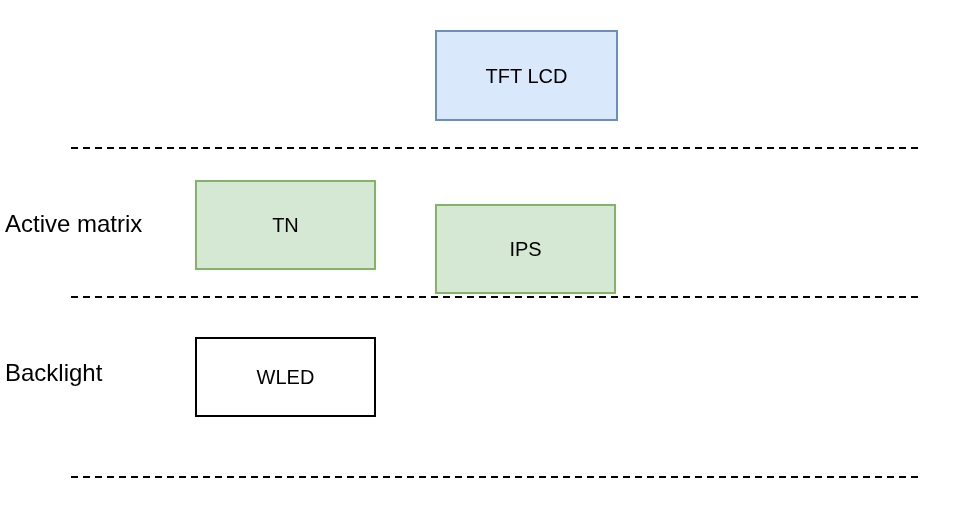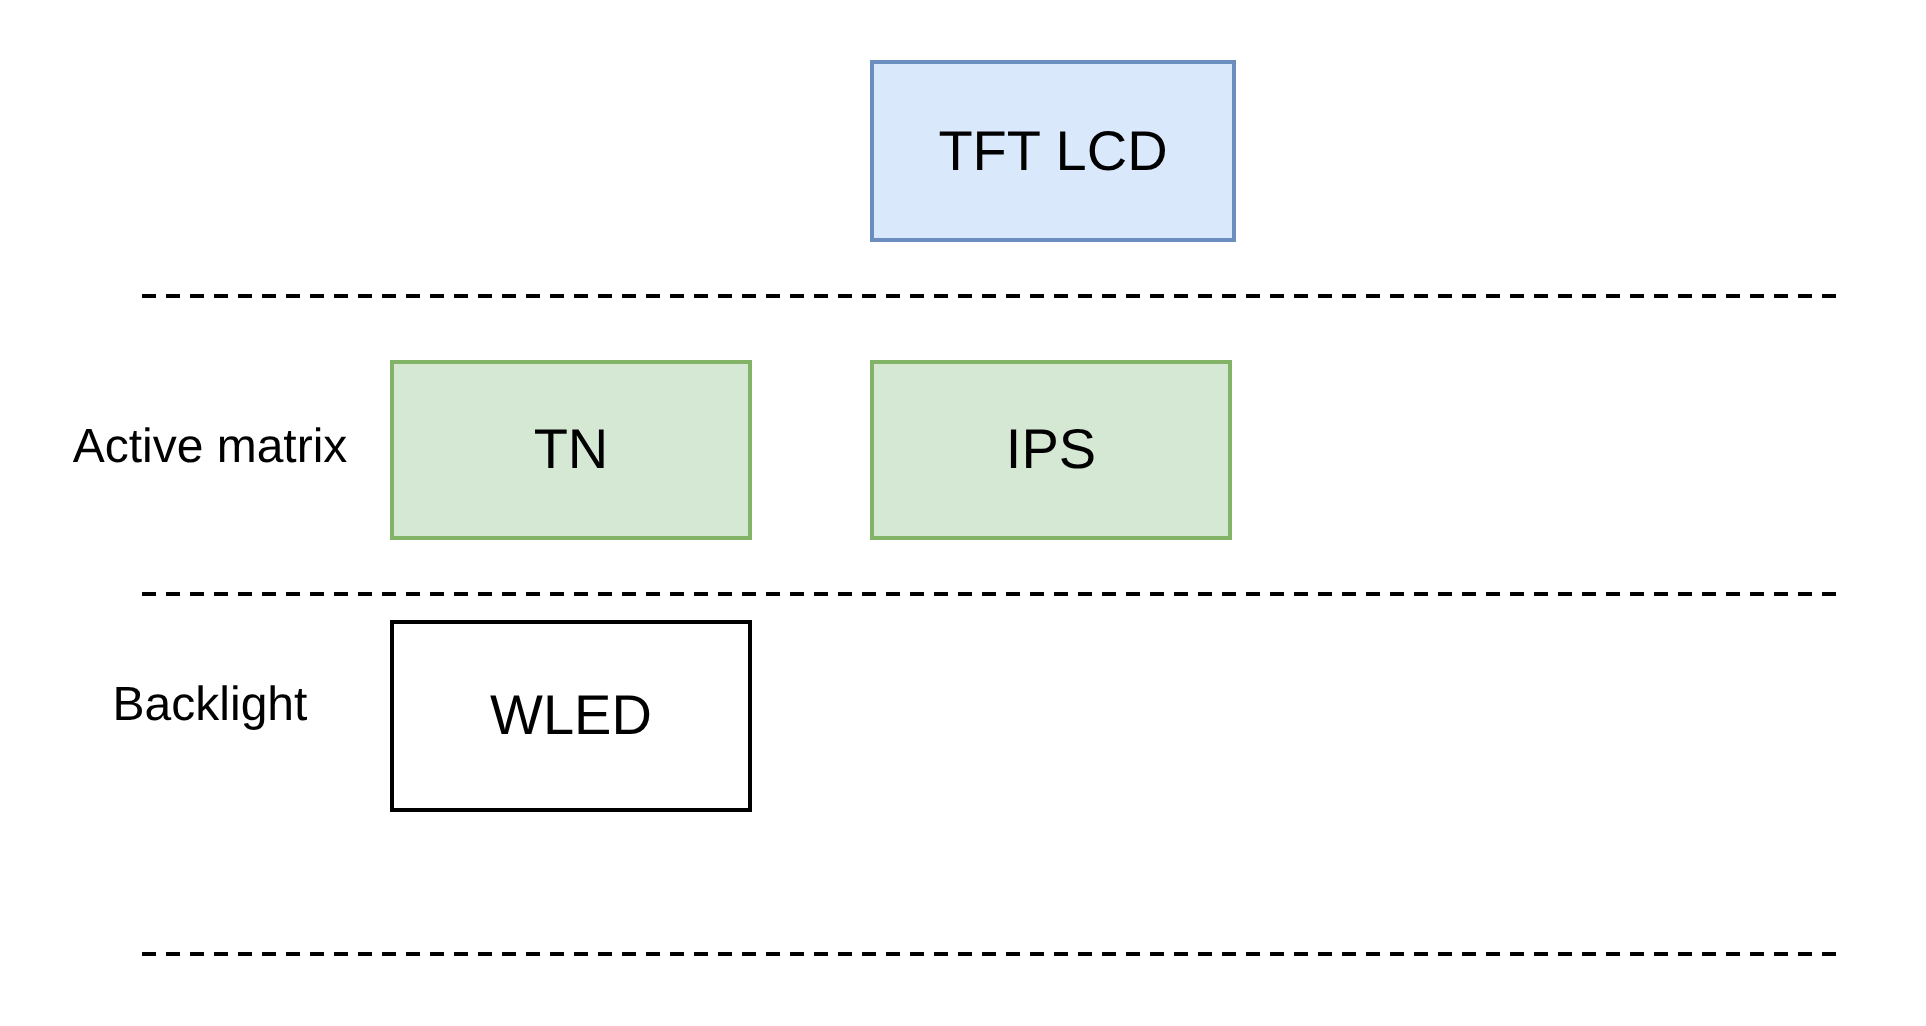--- a/index.html
+++ b/index.html
@@ -21,52 +21,52 @@
     background: #ffffff;
     font-family: "Liberation Sans", sans-serif;
     color: var(--text);
     overflow: hidden;
   }
   .node {
     position: absolute;
     display: flex;
     align-items: center;
     justify-content: center;
-    font-size: 28px;
+    font-size: 20px;
     line-height: 1.2;
     text-align: center;
   }
   .node.root {
     background: var(--root-fill);
     border: 2px solid var(--root-border);
     left: 435px; top: 30px; width: 183px; height: 91px;
   }
   .node.matrix {
     background: var(--layer1-fill);
     border: 2px solid var(--layer1-border);
     top: 180px; width: 181px; height: 90px;
   }
   .node.backlight {
     background: var(--layer2-fill);
     border: 2px solid var(--layer2-border);
-    top: 310px; width: 181px; height: 96px;
+    top: 337px; width: 181px; height: 80px;
   }
   .col-1 { left: 195px; }
-  .col-2 { left: 435px; }
+  .col-2 { left: 435px; margin-top: 24px; }
   .col-3 { left: 675px; }
   .layer-label {
     position: absolute;
     width: 200px;
     left: 5px;
-    text-align: center;
+    text-align: left;
     font-size: 24px;
     line-height: 1.2;
   }
   .layer-label.row-1 { top: 210px; }
-  .layer-label.row-2 { top: 339px; }
+  .layer-label.row-2 { top: 359px; }
   .dashes {
     position: absolute;
     left: 71px;
     width: 849px;
     height: 2px;
     background: repeating-linear-gradient(
       90deg,
       var(--separator) 0px, var(--separator) 7px,
       transparent 7px, transparent 12px
     );

